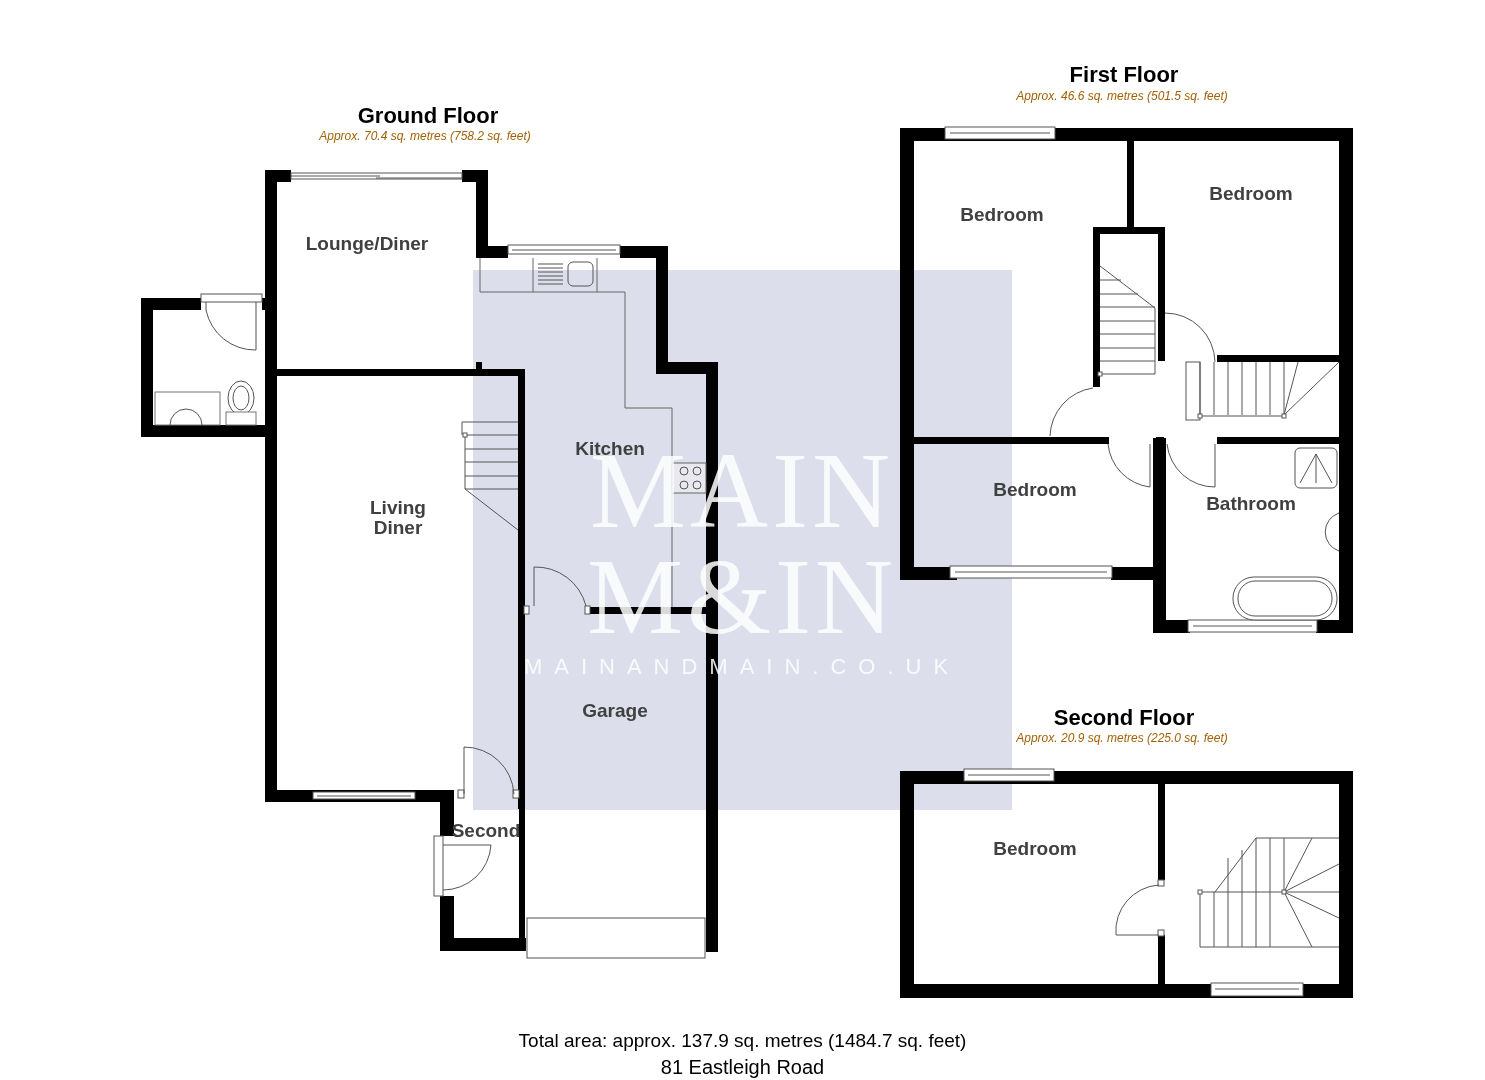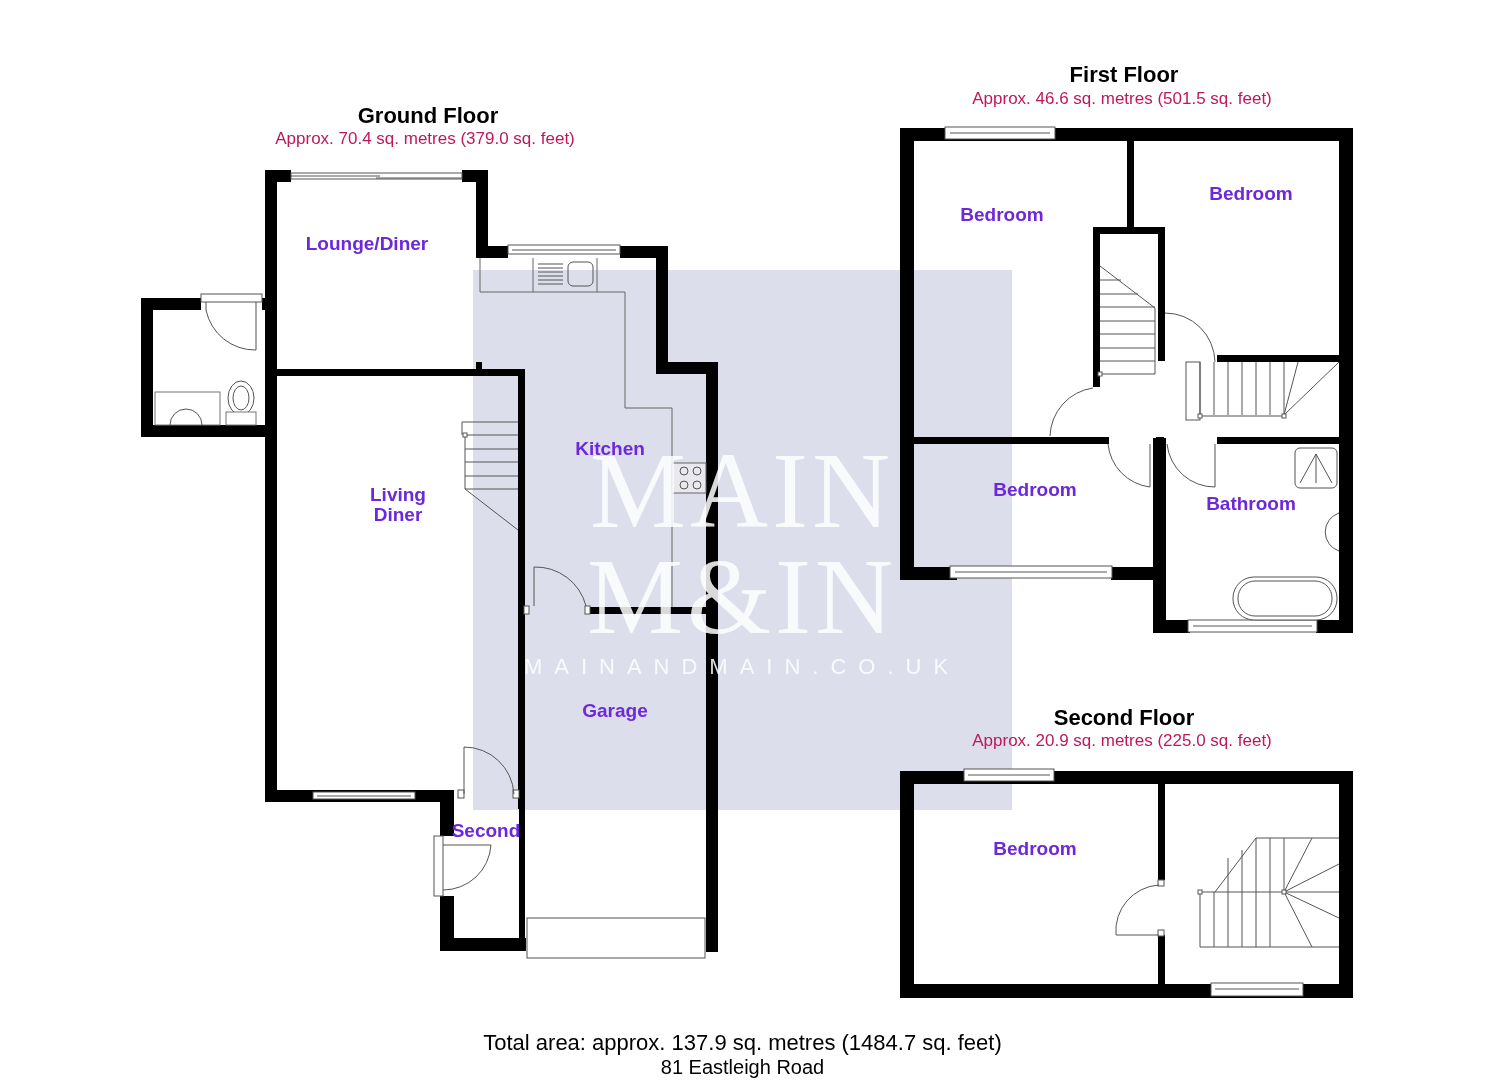--- a/index.html
+++ b/index.html
@@ -1,21 +1,21 @@
 <!DOCTYPE html>
 <html><head>
 <meta charset="utf-8">
 <style>
   html, body { margin: 0; padding: 0; background: #ffffff; }
   body { width: 1485px; height: 1080px; position: relative; overflow: hidden; font-family: "Liberation Sans", sans-serif; }
   svg { position: absolute; left: 0; top: 0; }
   .title { position: absolute; font-weight: bold; color: #000; text-align: center; font-size: 22px; white-space: nowrap; }
-  .sub { position: absolute; color: #be185d; text-align: center; font-size: 17px; white-space: nowrap; }
-  .room { position: absolute; font-weight: bold; color: #6d28d9; text-align: center; font-size: 19px; line-height: 20px; white-space: nowrap; }
-  .footer1 { position: absolute; left: 0; width: 1485px; top: 1030px; text-align: center; font-size: 22px; color: #000; }
+  .sub { position: absolute; color: #a16207; text-align: center; font-size: 12px; white-space: nowrap; font-style: italic; }
+  .room { position: absolute; font-weight: bold; color: #404040; text-align: center; font-size: 19px; line-height: 20px; white-space: nowrap; }
+  .footer1 { position: absolute; left: 0; width: 1485px; top: 1030px; text-align: center; font-size: 19px; color: #000; }
   .footer2 { position: absolute; left: 0; width: 1485px; top: 1056px; text-align: center; font-size: 20px; font-weight: normal; color: #000; }
   .wm-big { font-family: "Liberation Serif", "DejaVu Serif", serif; }
 </style>
 </head>
 <body>
 
 <svg width="1485" height="1080" viewBox="0 0 1485 1080" xmlns="http://www.w3.org/2000/svg">
 
   <rect x="473" y="270" width="539" height="540" fill="#dcdfeb"></rect>
 
@@ -225,30 +225,30 @@
   </g>
 
   <g opacity="0.85">
     <text class="wm-big" x="742" y="527" text-anchor="middle" font-size="108" fill="#ffffff" letter-spacing="4" id="wm1">MAIN</text>
     <text class="wm-big" x="742" y="633" text-anchor="middle" font-size="108" fill="#ffffff" letter-spacing="4" id="wm2">M&amp;IN</text>
     <text x="742" y="674" text-anchor="middle" font-size="22" fill="#ffffff" letter-spacing="12" font-family="Liberation Sans, sans-serif" id="wm3">MAINANDMAIN.CO.UK</text>
   </g>
 </svg>
 
 <div class="title" style="left:328px; top:103px; width:200px;">Ground Floor</div>
-<div class="sub" style="left:275px; top:129px; width:300px;">Approx. 70.4 sq. metres (379.0 sq. feet)</div>
+<div class="sub" style="left:275px; top:129px; width:300px;">Approx. 70.4 sq. metres (758.2 sq. feet)</div>
 
 <div class="title" style="left:1024px; top:62px; width:200px;">First Floor</div>
 <div class="sub" style="left:972px; top:89px; width:300px;">Approx. 46.6 sq. metres (501.5 sq. feet)</div>
 
 <div class="title" style="left:1024px; top:705px; width:200px;">Second Floor</div>
 <div class="sub" style="left:972px; top:731px; width:300px;">Approx. 20.9 sq. metres (225.0 sq. feet)</div>
 
 <div class="room" style="left:287px; top:234px; width:160px;">Lounge/Diner</div>
-<div class="room" style="left:338px; top:485px; width:120px;">
+<div class="room" style="left:338px; top:498px; width:120px;">
   <div>Living</div>
   <div>Diner</div>
 </div>
 <div class="room" style="left:550px; top:439px; width:120px;">Kitchen</div>
 <div class="room" style="left:555px; top:701px; width:120px;">Garage</div>
 <div class="room" style="left:446px; top:821px; width:80px;">Second</div>
 
 <div class="room" style="left:942px; top:205px; width:120px;">Bedroom</div>
 <div class="room" style="left:1191px; top:184px; width:120px;">Bedroom</div>
 <div class="room" style="left:975px; top:480px; width:120px;">Bedroom</div>

